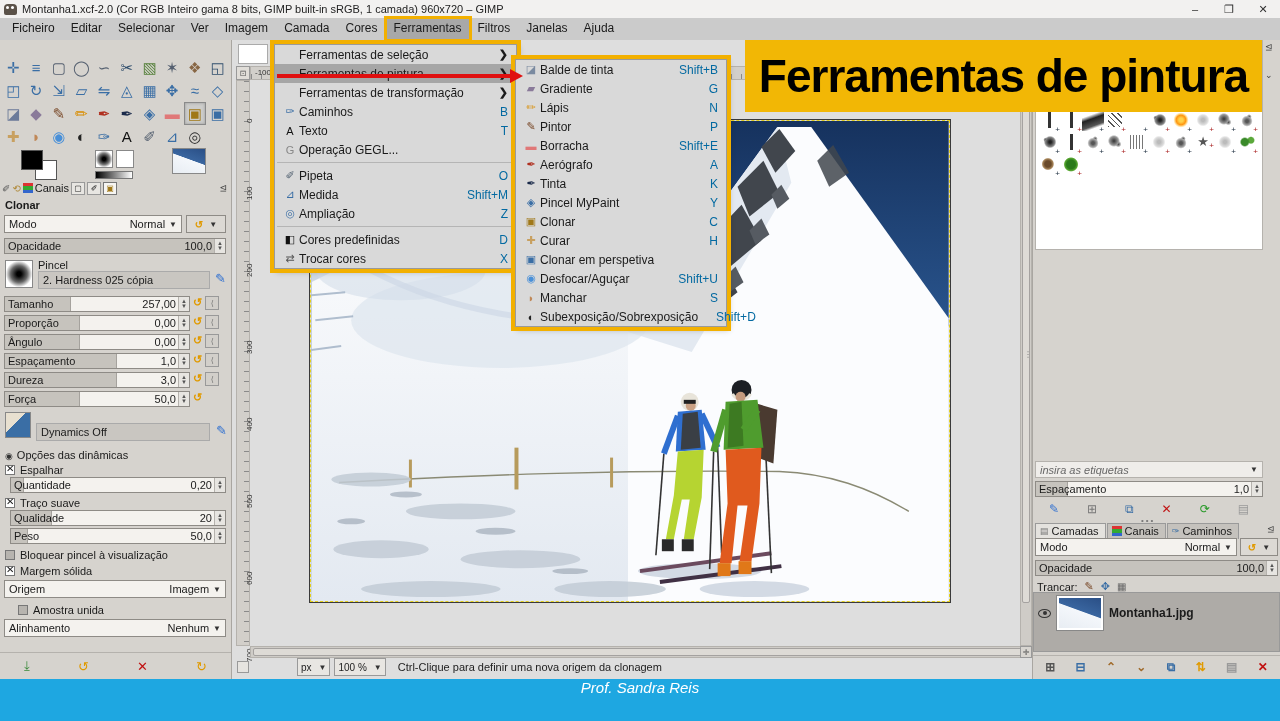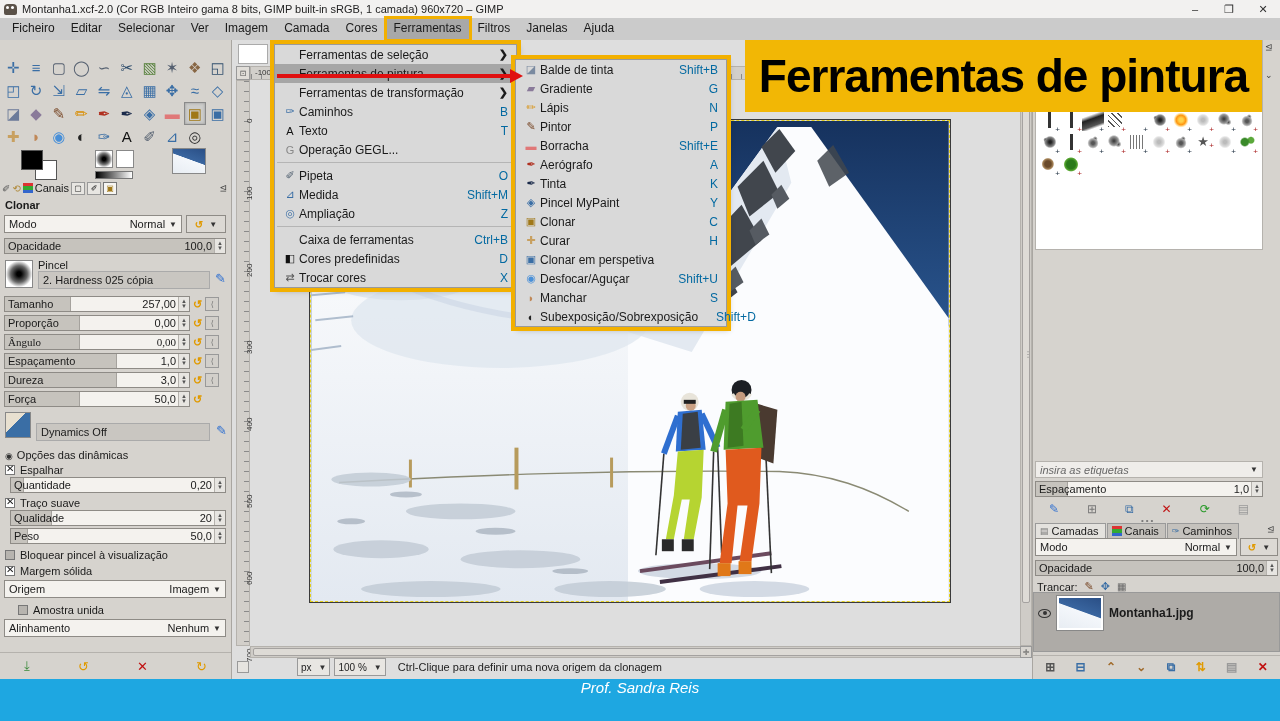--- a/index.html
+++ b/index.html
@@ -48,21 +48,21 @@
   .drop{border:1px solid var(--bd);background:var(--fieldbg);display:flex;justify-content:space-between;align-items:center;padding:8px 4px;height:18px}
   .chev{font-size:8px;color:#333;margin-left:4px}
   .sidebtn{border:1px solid var(--bd);background:#dcd9d4;display:flex;align-items:center;justify-content:center;gap:2px;height:18px;font-size:10px}
   .reset{color:#e09a00;font-weight:bold}
   .slider{position:relative;height:16px;border:1px solid var(--bd);background:var(--fieldbg);overflow:hidden}
   .slider .fill{position:absolute;left:0;top:0;bottom:0;background:var(--fill);border-right:1px solid #a5a29d}
   .slider .lab{position:absolute;left:3px;top:1px;white-space:nowrap}
   .slider .val{position:absolute;right:13px;top:1px}
   .spin{position:absolute;right:0px;top:0;bottom:0;width:11px;display:flex;flex-direction:column;align-items:center;justify-content:center;color:#555;border-left:1px solid #b5b2ad;background:#e7e5e1}
   .spin i{font-style:normal;font-size:6px;line-height:5px}
-  .srow{position:absolute;display:flex;align-items:center;gap:3px}
+  .srow{position:absolute;display:flex;gap:3px}
   .srow .slider{flex:0 0 auto}
   .sqbtn{width:14px;height:14px;border:1px solid #999;background:#d2cfca;color:#777;font-size:8px;display:flex;align-items:center;justify-content:center}
   .cb{width:10px;height:10px;border:1px solid #777;background:#fff;display:inline-block;position:relative;vertical-align:-1px;margin-right:5px}
   .cb.on::after{content:"✕";position:absolute;left:0px;top:-3px;font-size:10px;color:#222}
   .cb.off{background:#b7b4af}
   .exp{font-size:9px;color:#333;margin-right:4px}
   .namefield{border:1px solid #aaa;background:#c9c6c1;height:18px;display:flex;align-items:center;padding:0 4px}
   .editpencil{color:#2f6fd0;font-size:13px}
   
   .ruler-h{background:#d2cfca;border:1px solid #b5b2ad;background-image:repeating-linear-gradient(90deg,#8a8a8a 0 1px,transparent 1px 10px);background-size:100% 5px;background-position:0 100%;background-repeat:no-repeat;font-size:8px;color:#333}
@@ -253,21 +253,21 @@
           <span class="lab">Proporção</span>
           <span class="val">0,00</span>
           <span class="spin">
             <i>▲</i>
             <i>▼</i>
           </span>
         </div>
         <span class="reset">↺</span>
         <span class="sqbtn">⟨</span>
       </div>
-      <div class="srow" style="left: 4px; top: 38px; width: 228px; position: absolute; font-family: Liberation Serif, serif;">
+      <div class="srow" style="left: 4px; top: 38px; width: 228px; position: absolute;">
         <div class="slider" style="width: 186px;">
           <div class="fill" style="width: 41%;"></div>
           <span class="lab">Ângulo</span>
           <span class="val">0,00</span>
           <span class="spin">
             <i>▲</i>
             <i>▼</i>
           </span>
         </div>
         <span class="reset">↺</span>
@@ -727,25 +727,20 @@
       <span class="lb">Medida</span>
       <span class="sc">Shift+M</span>
     </div>
     <div class="menuitem">
       <span class="ic" style="color: rgb(58, 110, 165);">◎</span>
       <span class="lb">Ampliação</span>
       <span class="sc">Z</span>
     </div>
     <div class="menusep"></div>
     <div class="menuitem">
-      <span class="ic"></span>
-      <span class="lb">Caixa de ferramentas</span>
-      <span class="sc">Ctrl+B</span>
-    </div>
-    <div class="menuitem">
       <span class="ic" style="color: rgb(17, 17, 17);">◧</span>
       <span class="lb">Cores predefinidas</span>
       <span class="sc">D</span>
     </div>
     <div class="menuitem">
       <span class="ic" style="color: rgb(85, 85, 85);">⇄</span>
       <span class="lb">Trocar cores</span>
       <span class="sc">X</span>
     </div>
   </div>

